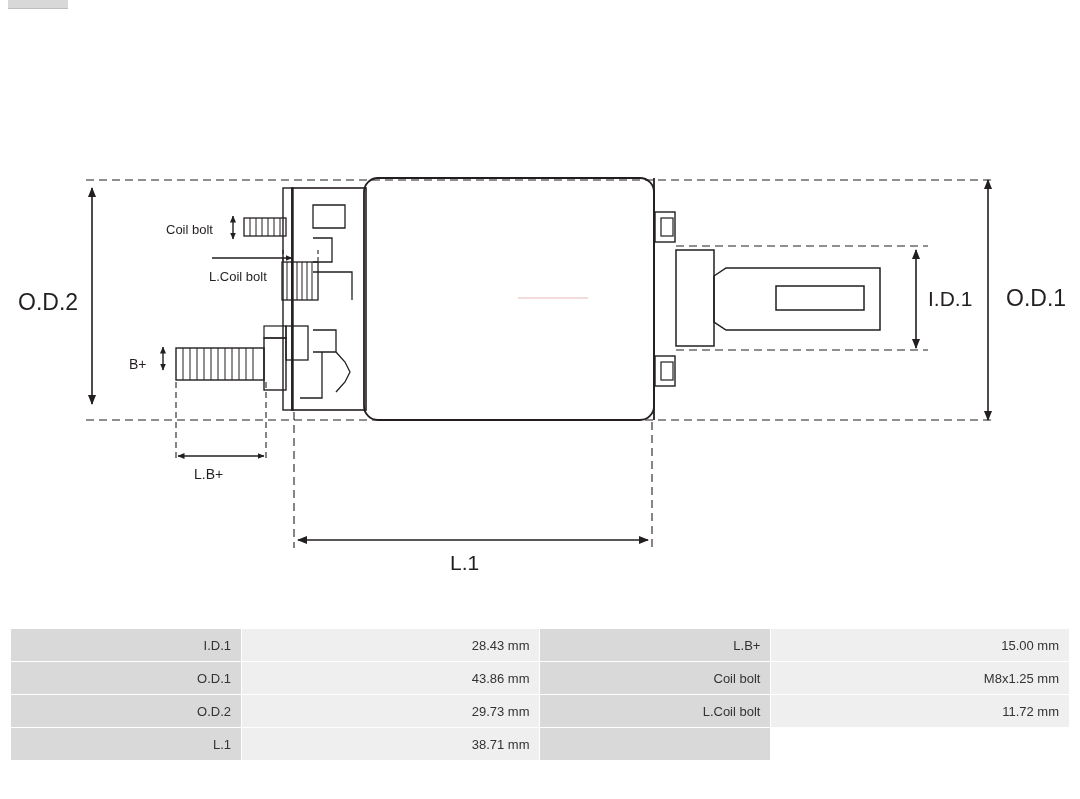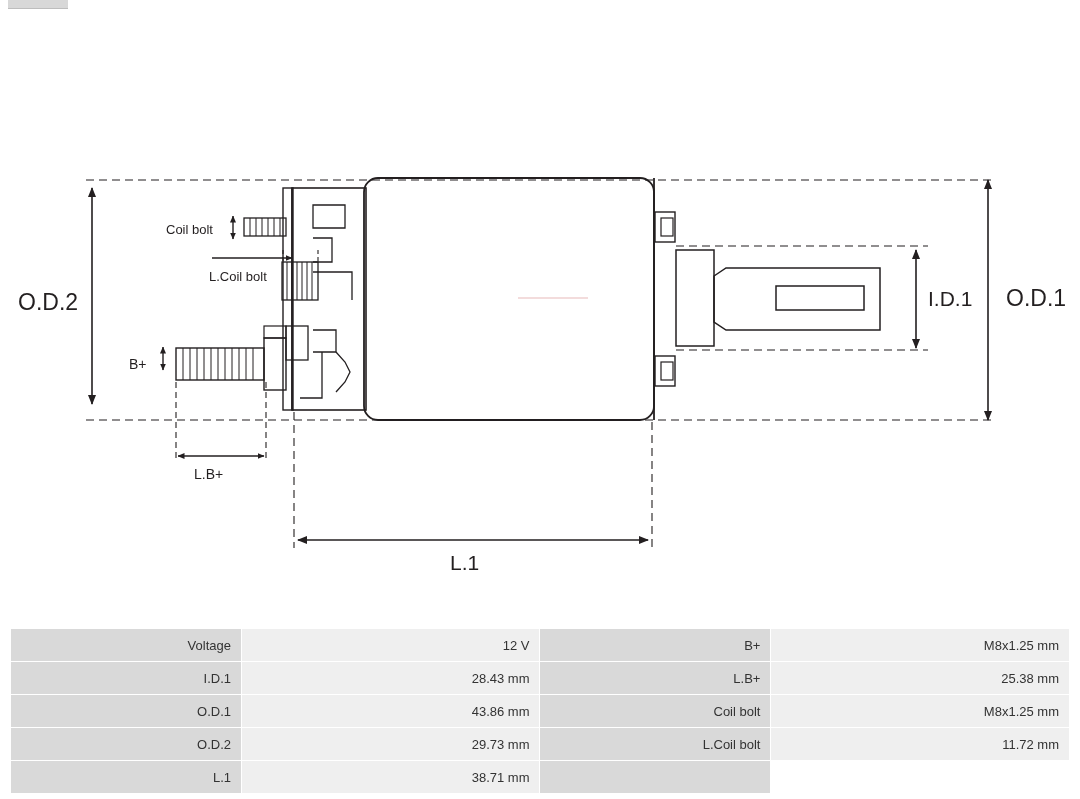--- a/index.html
+++ b/index.html
@@ -221,30 +221,24 @@
       <text class="dimtext" x="129" y="369" font-size="14">B+</text>
       <text class="dimtext" x="194" y="479" font-size="14">L.B+</text>
     </svg>
   </div>
 
   <div class="part-number">SS2007</div>
 
   <table class="spec-table">
     <tbody>
       <tr>
-        <td class="label">Voltage</td>
-        <td class="value">12 V</td>
-        <td class="label">B+</td>
-        <td class="value">M8x1.25 mm</td>
-      </tr>
-      <tr>
         <td class="label">I.D.1</td>
         <td class="value">28.43 mm</td>
         <td class="label">L.B+</td>
-        <td class="value">25.38 mm</td>
+        <td class="value">15.00 mm</td>
       </tr>
       <tr>
         <td class="label">O.D.1</td>
         <td class="value">43.86 mm</td>
         <td class="label">Coil bolt</td>
         <td class="value">M8x1.25 mm</td>
       </tr>
       <tr>
         <td class="label">O.D.2</td>
         <td class="value">29.73 mm</td>

